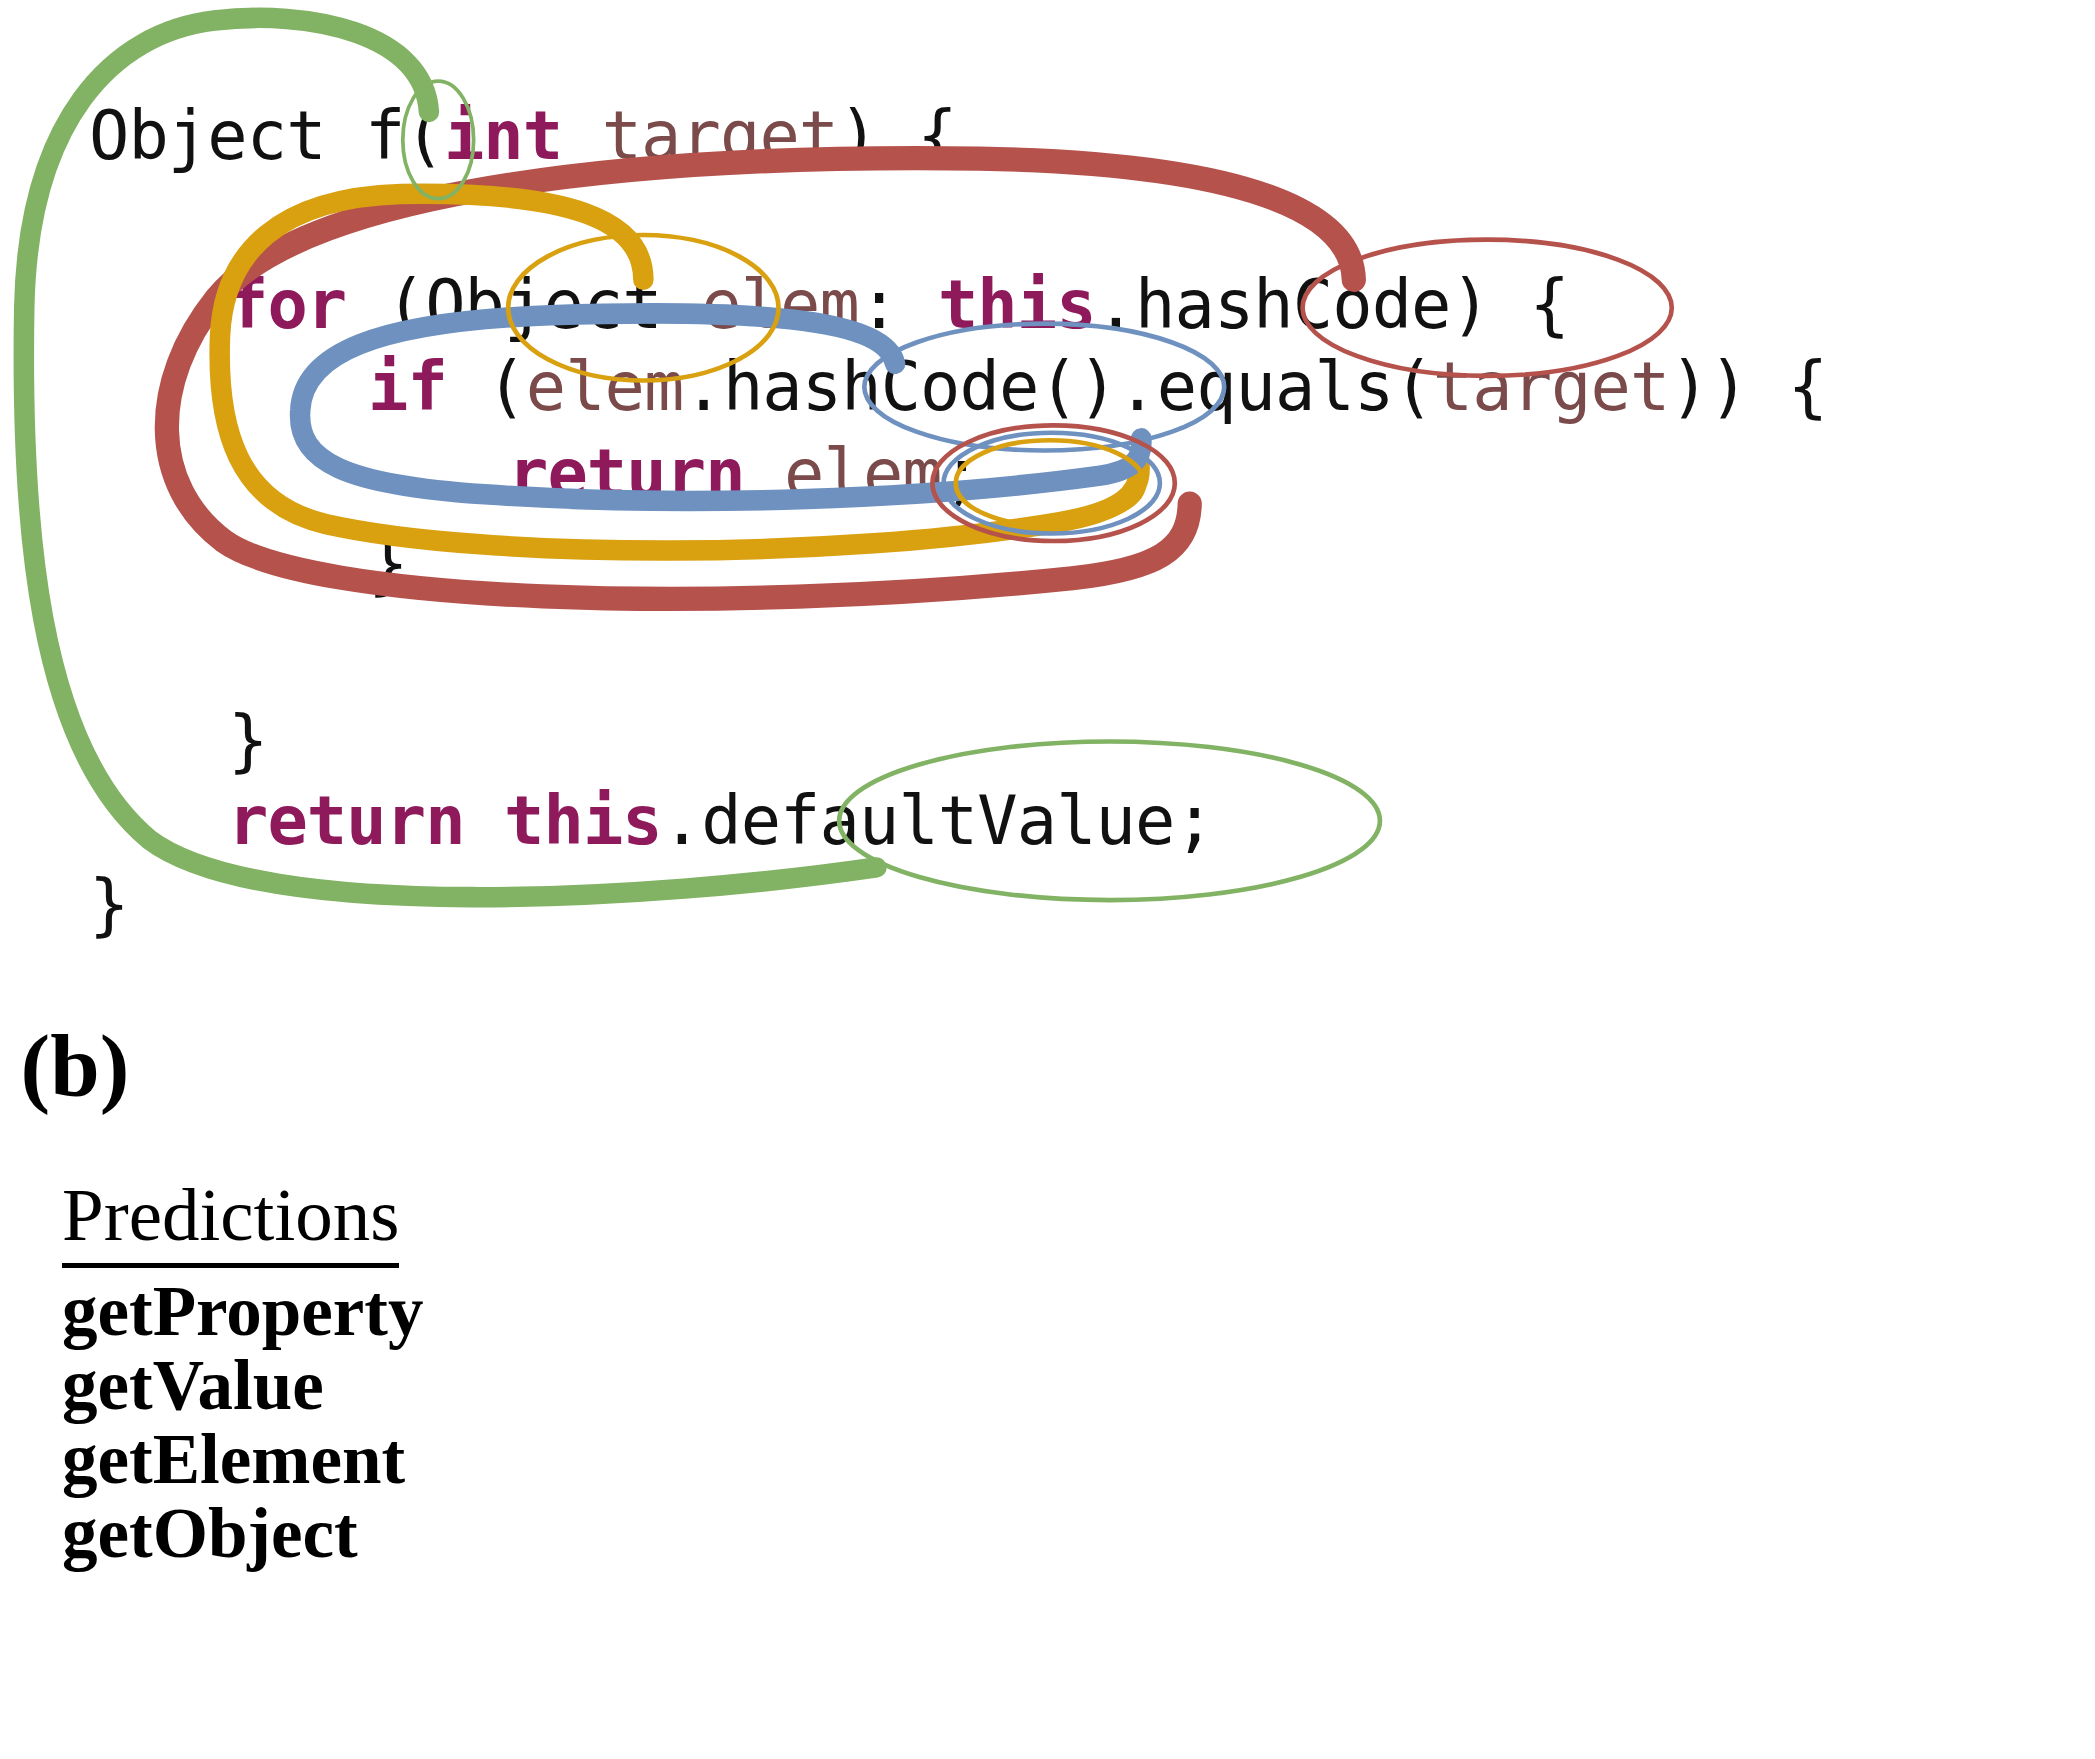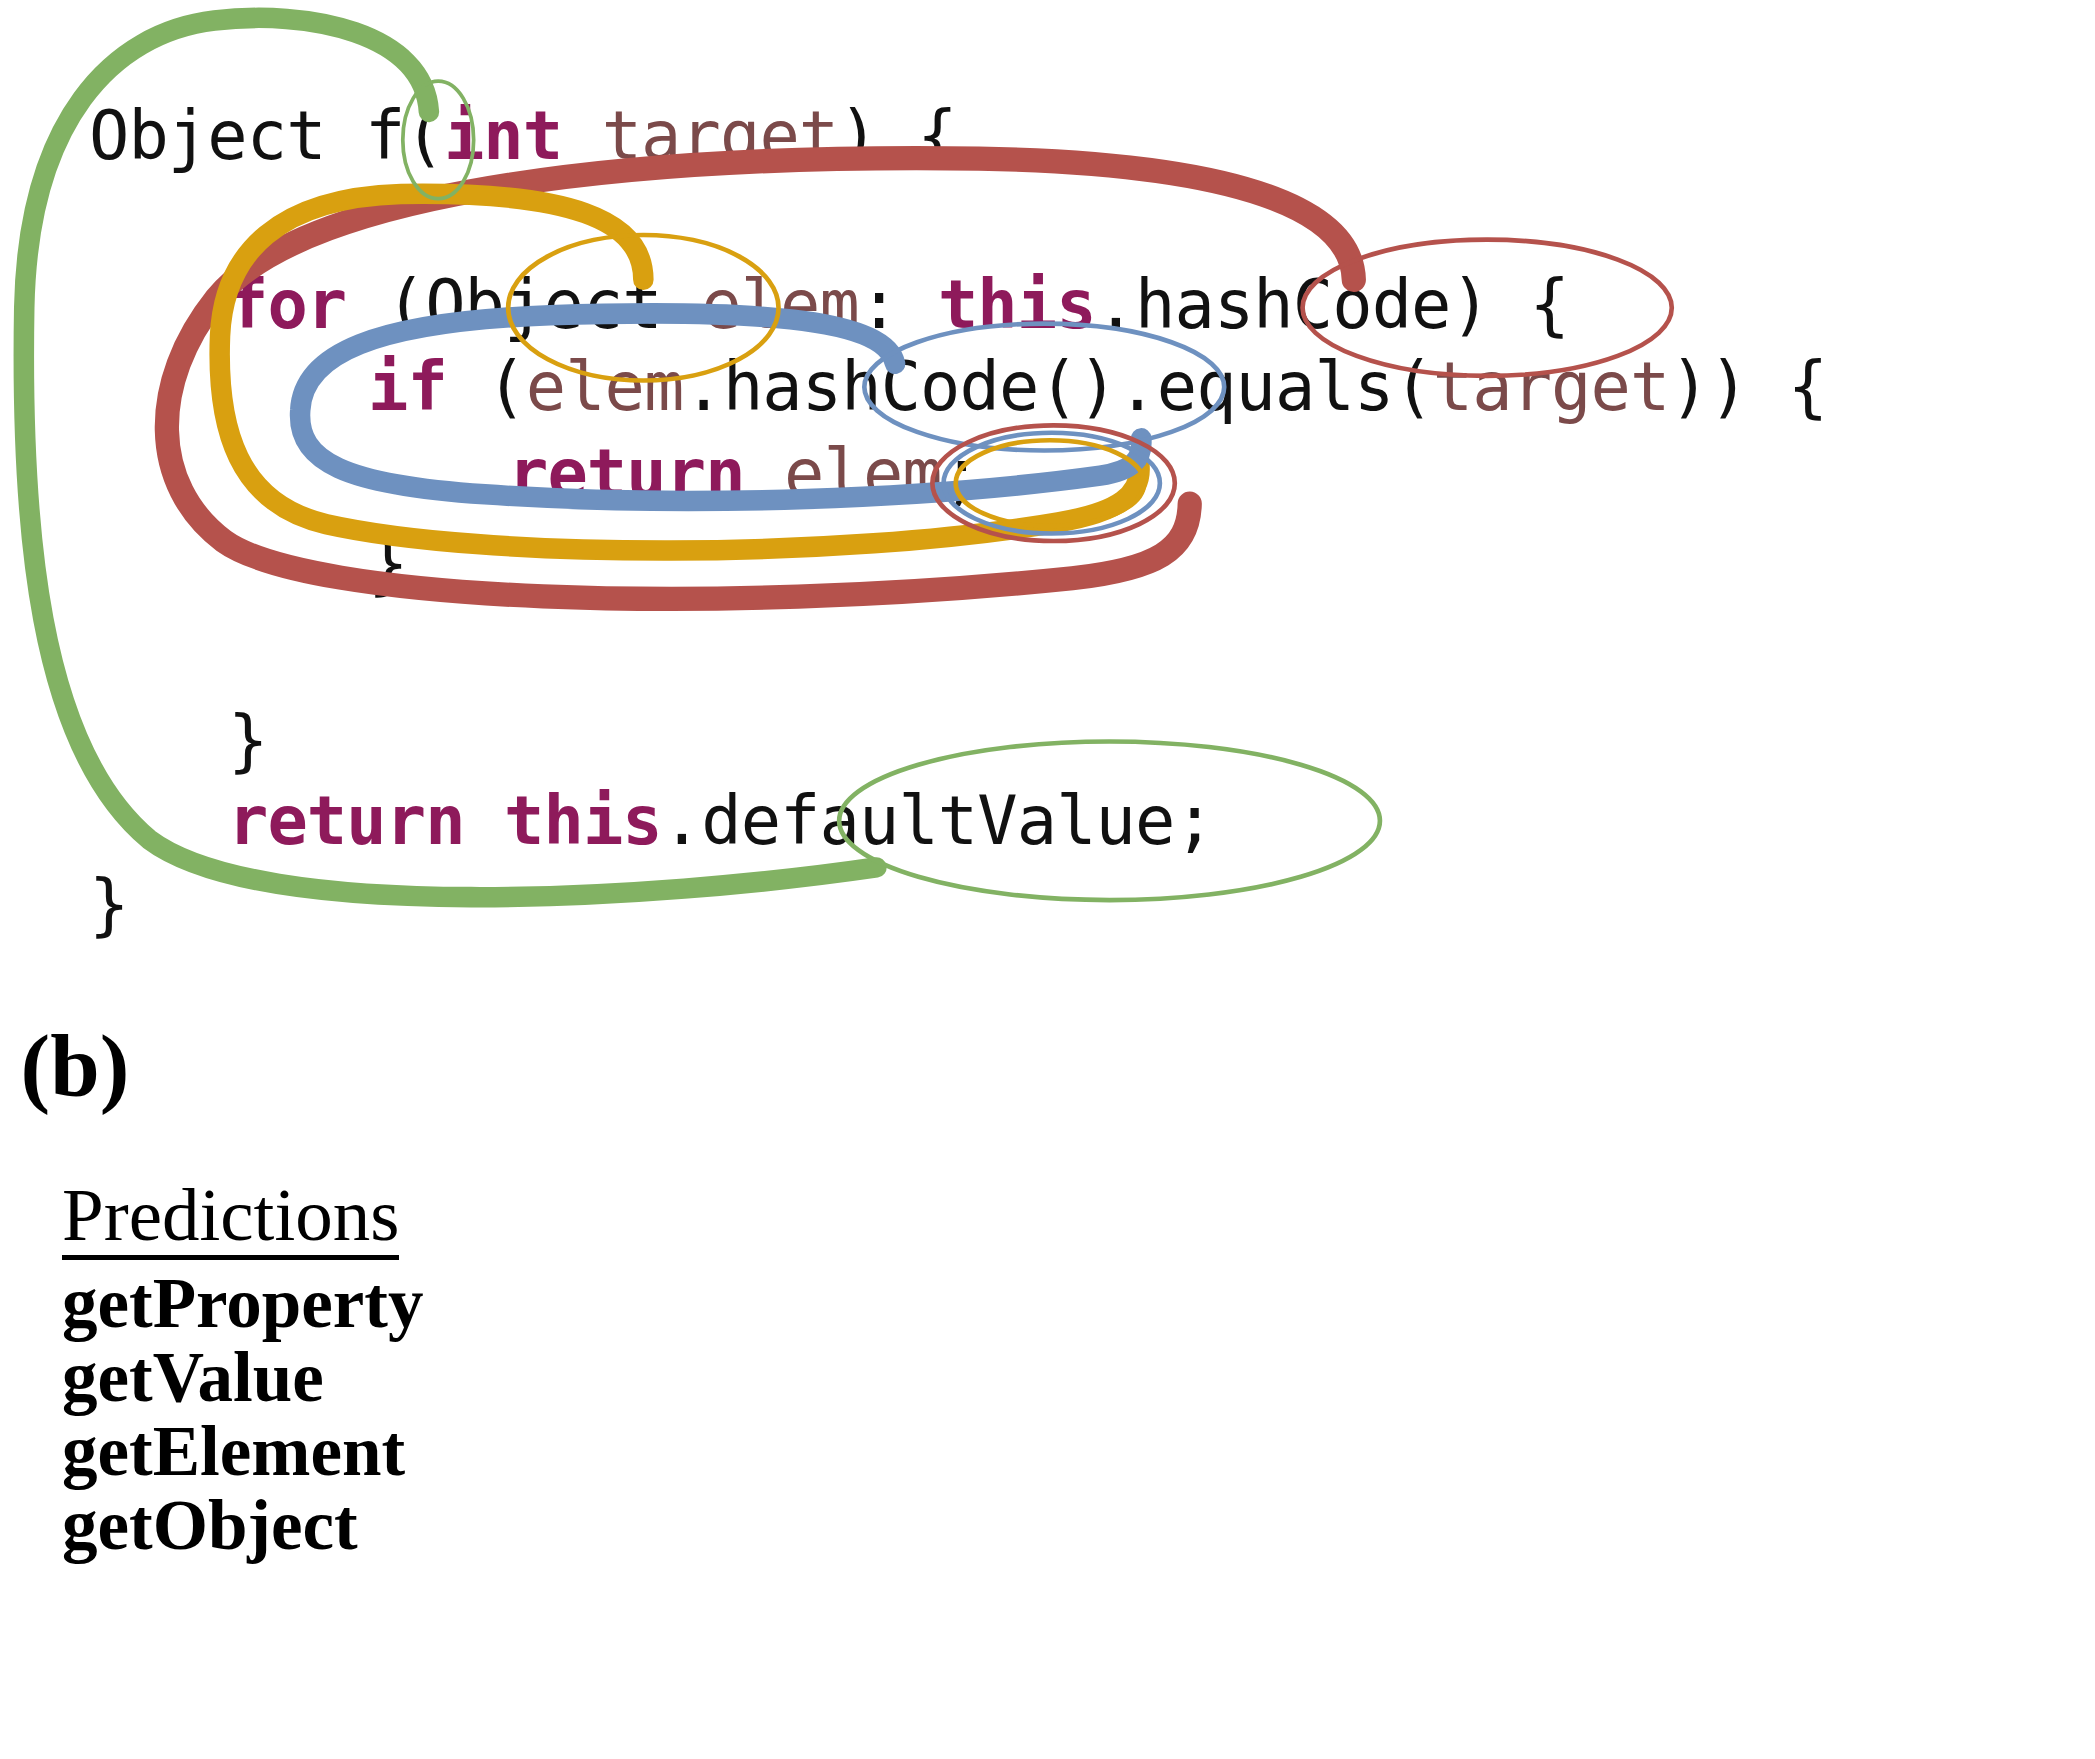--- a/index.html
+++ b/index.html
@@ -77,21 +77,21 @@
     left: 62px;
     top: 1176px;
   }
   #predictions-heading {
     font-family: "Liberation Serif", "DejaVu Serif", serif;
     font-size: 75px;
     line-height: 1.05;
     color: #000000;
     display: inline-block;
     border-bottom: 5.6px solid #000000;
-    padding-bottom: 0;
+    padding-bottom: 8px;
   }
   #predictions-list {
     list-style: none;
     margin: 7.5px 0 0 0;
     padding: 0;
   }
   #predictions-list li {
     font-family: "Liberation Serif", "DejaVu Serif", serif;
     font-weight: bold;
     font-size: 71px;

